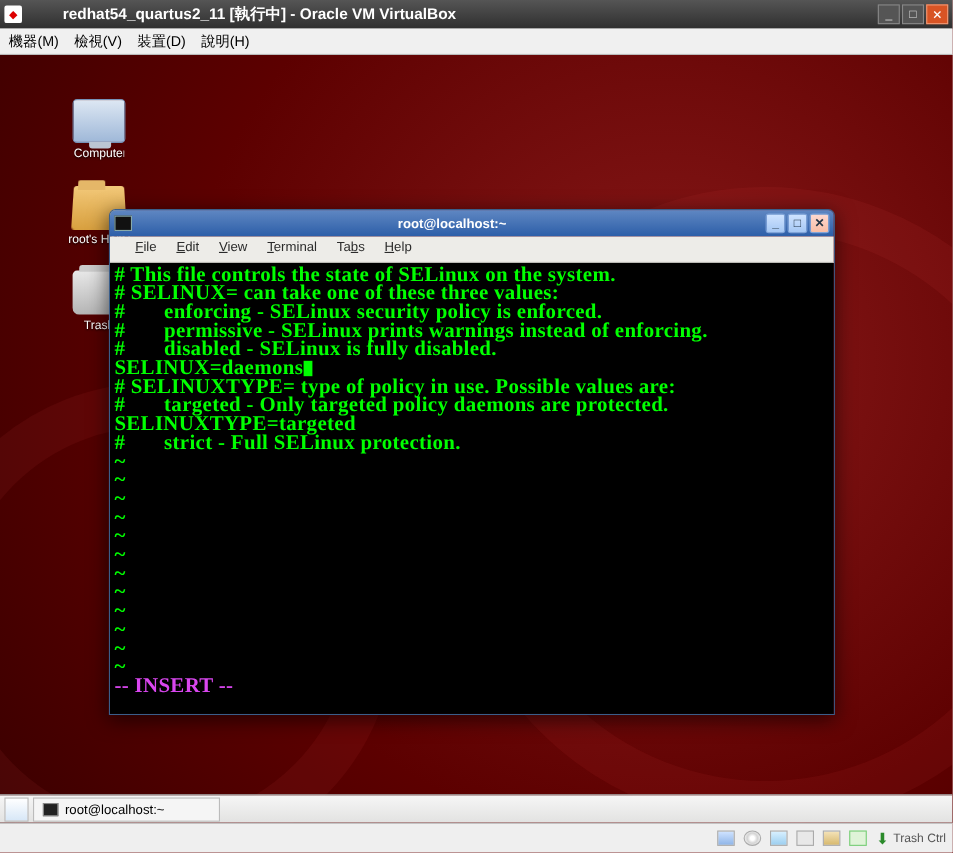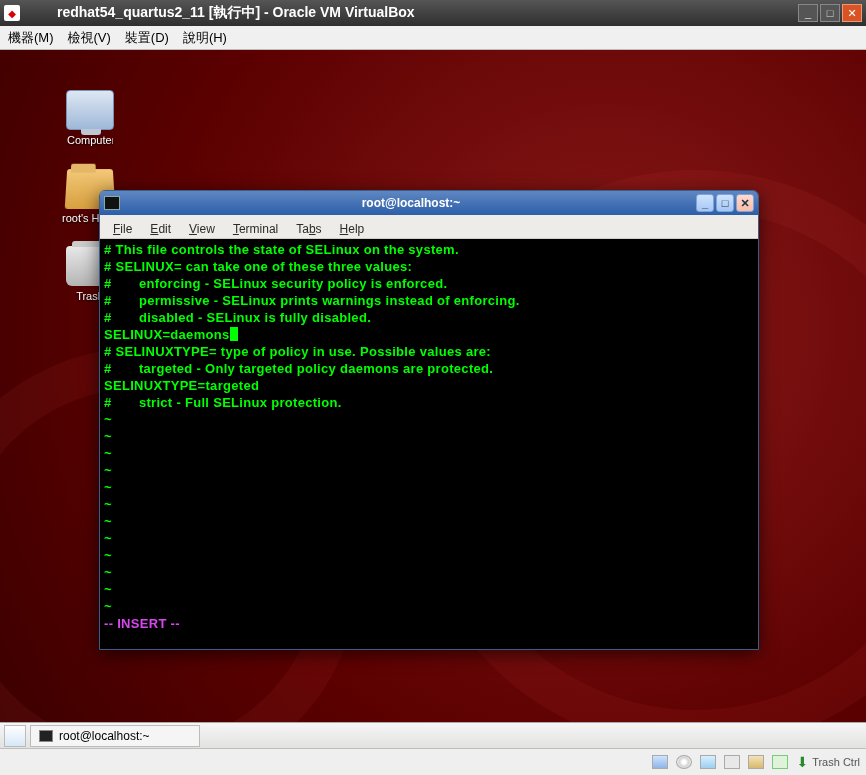--- a/index.html
+++ b/index.html
@@ -50,24 +50,24 @@
   .dicon.trash .ibox::before{content:"";position:absolute;top:-5px;left:6px;right:6px;height:6px;background:#ccc;border-radius:3px 3px 0 0;}
   
   
   .term-window{position:absolute;left:99px;top:140px;width:660px;border:1px solid #3a5e8a;border-radius:6px 6px 0 0;overflow:hidden;box-shadow:0 4px 18px rgba(0,0,0,0.6);}
   .term-title{height:24px;background:linear-gradient(#5f87c2,#2c5ea8);display:flex;align-items:center;padding:0 4px;color:#fff;font-weight:bold;}
   .term-title .t-icon{width:16px;height:14px;background:#111;border:1px solid #8aa;margin-right:6px;}
   .term-title .t-text{flex:1;text-align:center;font-size:12px;}
   .term-title .btns{display:flex;gap:2px;}
   .term-title .abtn{width:18px;height:18px;border-radius:3px;border:1px solid #7fa3d8;background:linear-gradient(#cfe3ff,#a5c7f4);color:#234;display:flex;align-items:center;justify-content:center;font-size:11px;line-height:1;}
   .term-title .abtn.close{background:linear-gradient(#ffd9d0,#f9bda5);}
-  .term-menubar{height:24px;background:#edece8;border-bottom:1px solid #cfcec8;display:flex;align-items:flex-end;padding:0 6px;gap:4px;color:#2b2b2b;}
+  .term-menubar{height:24px;background:#edece8;border-bottom:1px solid #cfcec8;display:flex;align-items:flex-start;padding:0 16px;gap:4px;color:#2b2b2b;}
   .term-menubar .m{padding:2px 7px;}
   .term-menubar .m u{text-decoration:underline;}
-  .term-body{background:#000;color:#00ff00;font-family:Liberation Sans, sans-serif;font-size:13px;line-height:17px;padding:2px 4px;height:410px;overflow:hidden;letter-spacing:0.3px; font-weight:bold;}
+  .term-body{background:#000;color:#00ff00;font-family:Liberation Serif, serif;font-size:19px;line-height:17px;padding:2px 4px;height:410px;overflow:hidden;letter-spacing:0.3px; font-weight:bold;}
   .term-body .line{white-space:pre;}
   .term-body .tilde{color:#00ff00;}
   .term-body .cursor{display:inline-block;width:8px;height:14px;background:#00ff00;vertical-align:-2px;}
   .term-body .status{color:#d946ef;font-weight:bold;}
   
   
   .vbox-status{height:27px;background:#efefef;border-top:1px solid #bfbfbf;display:flex;align-items:center;justify-content:flex-end;padding:0 6px;gap:8px;color:#555;font-size:11px;}
   .vbox-status .sicon{width:16px;height:14px;background:#ddd;border:1px solid #aaa;}
   .vbox-status .sicon.hd{background:linear-gradient(#cfe3ff,#8fb5e8);}
   .vbox-status .sicon.cd{border-radius:50%;background:radial-gradient(circle,#fff 20%,#d4d4d4 50%,#f0f0f0 80%);}

